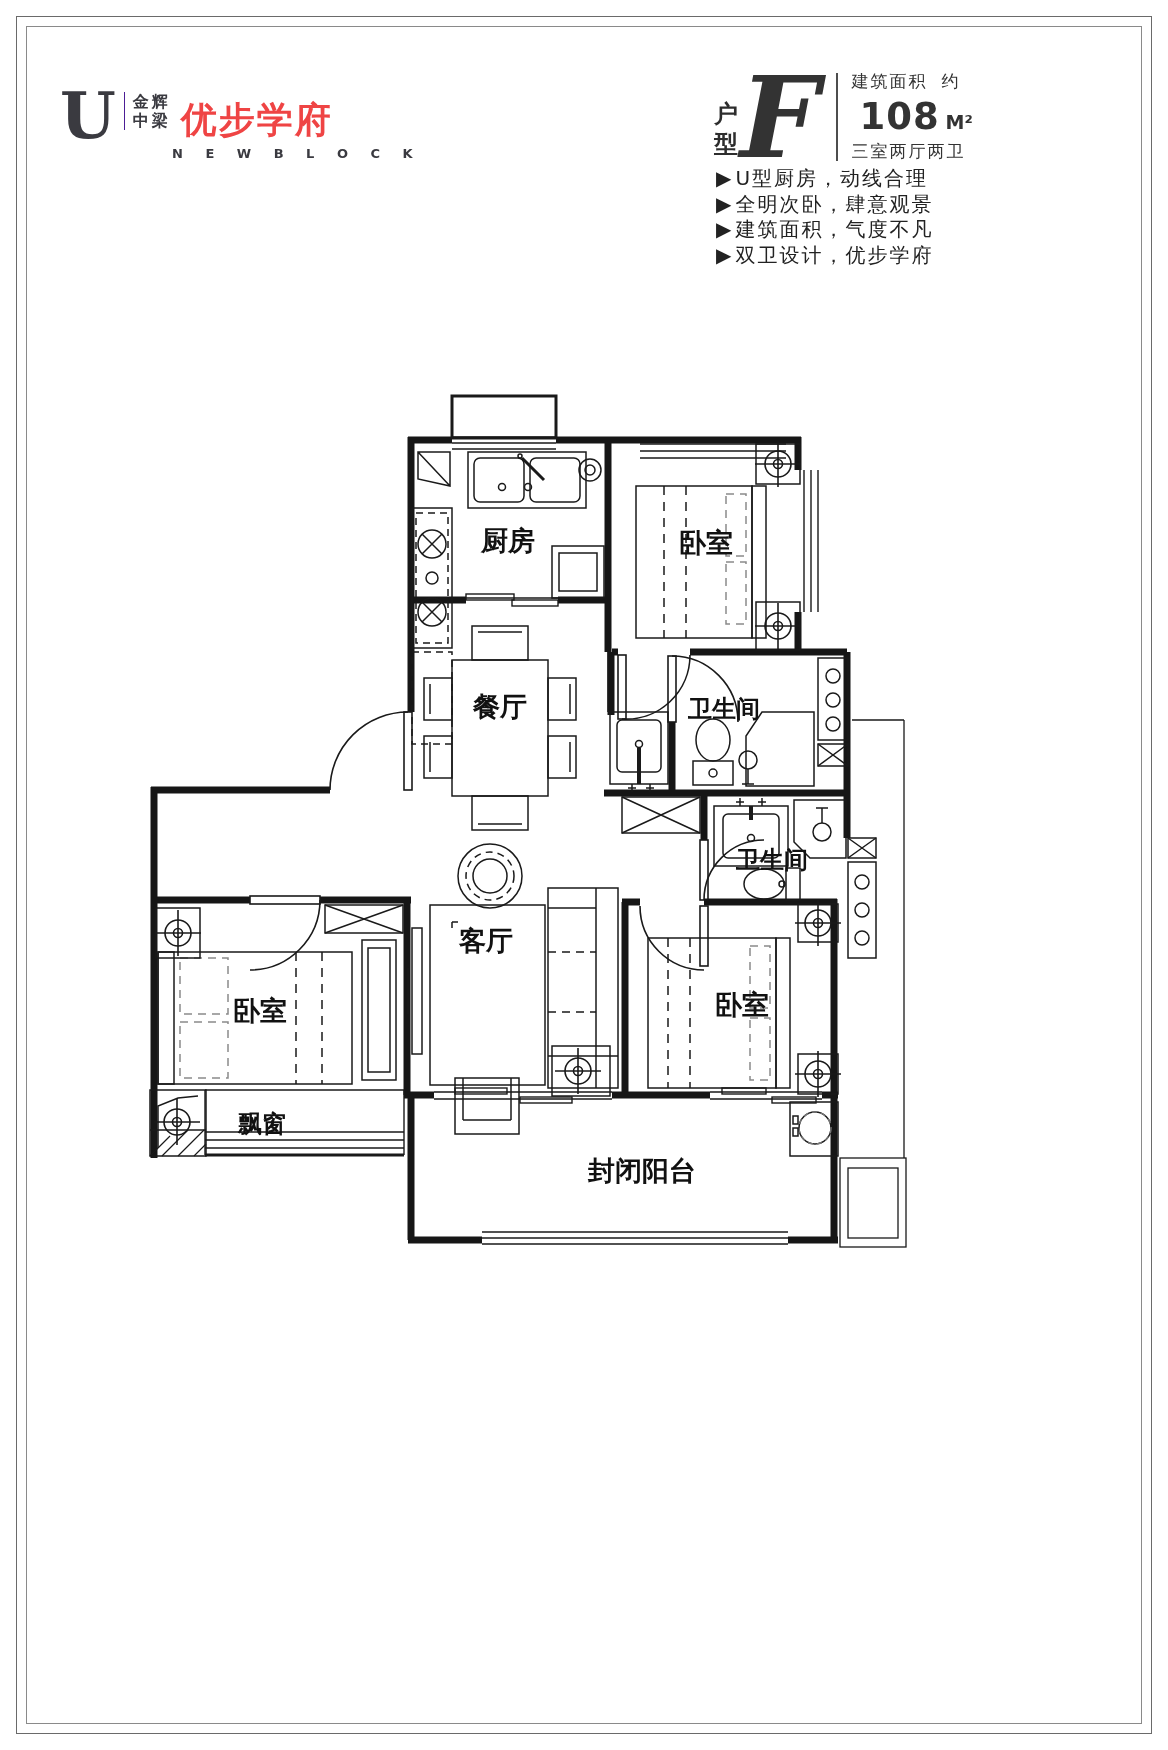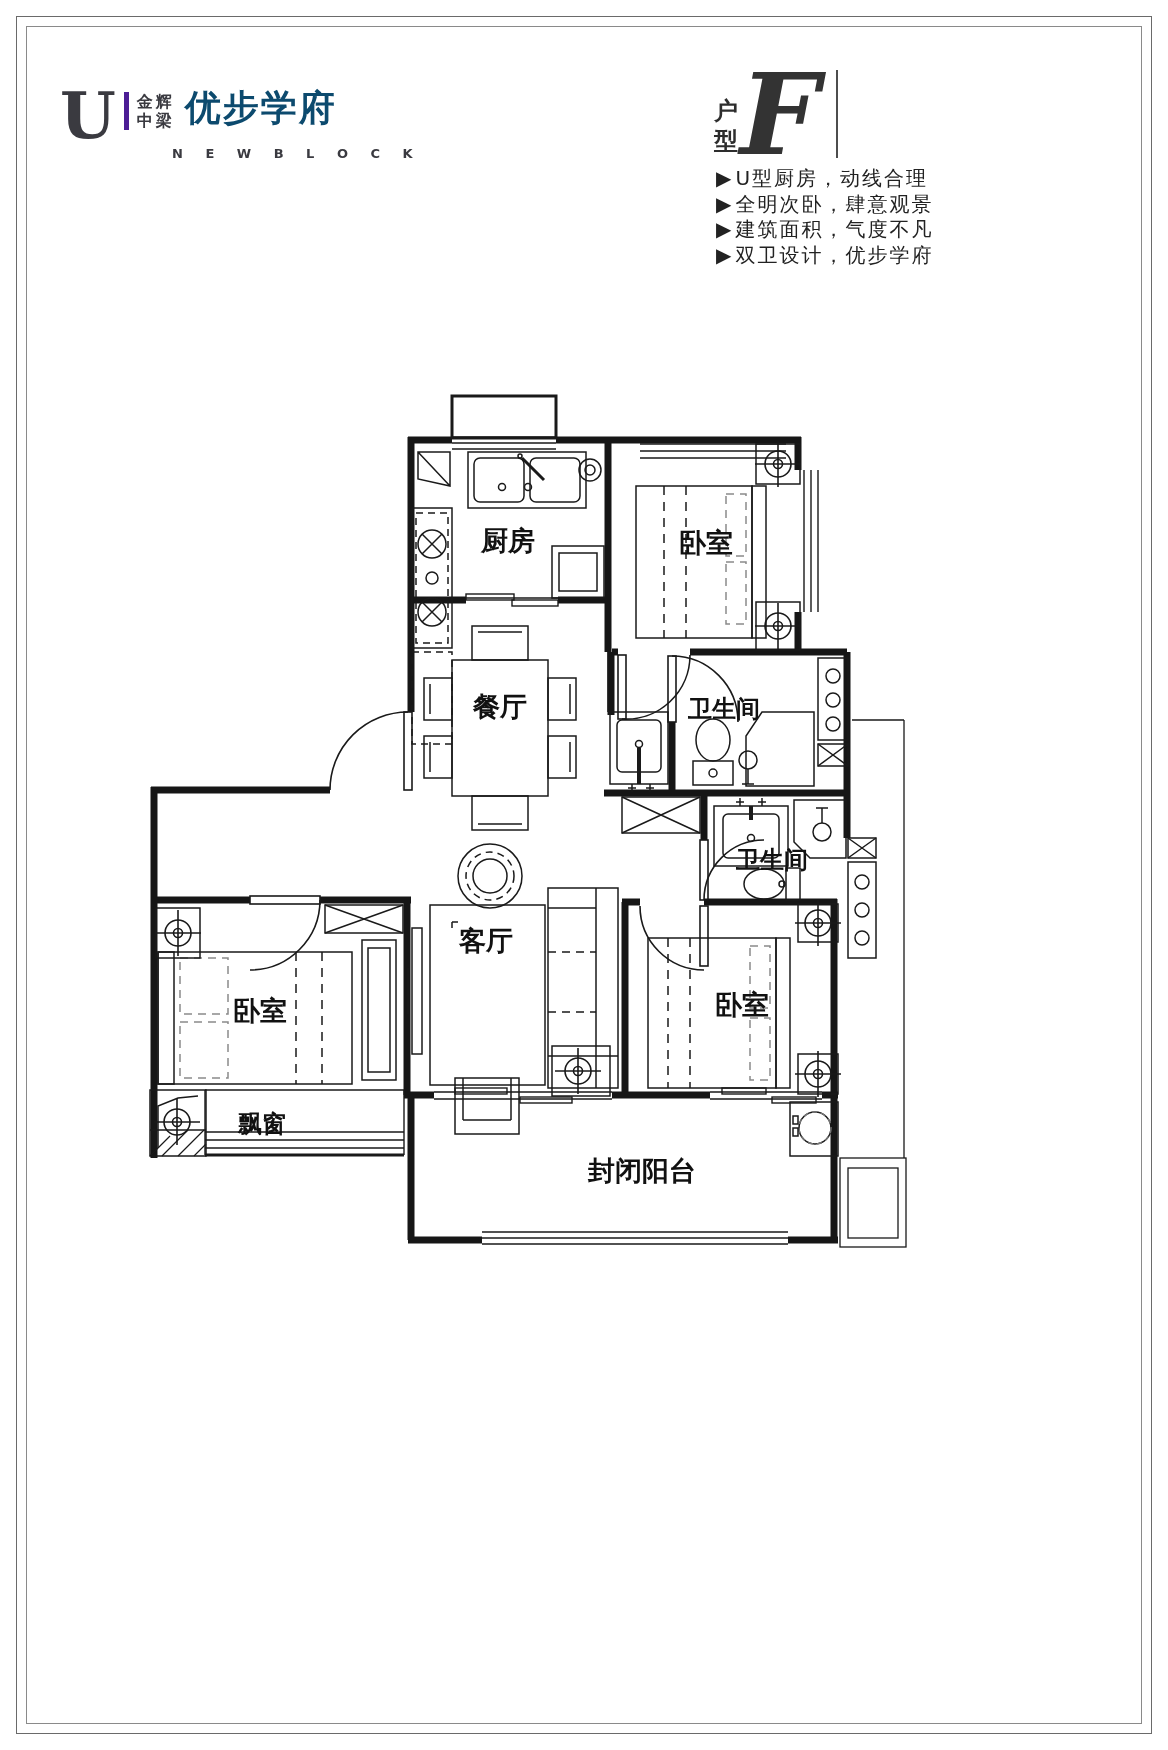--- a/index.html
+++ b/index.html
@@ -2,23 +2,23 @@
 <html><head>
 <meta charset="utf-8">
 <style>
   html,body{margin:0;padding:0;background:#fff;}
   body{width:1168px;height:1750px;position:relative;font-family:"DejaVu Sans","Liberation Sans",sans-serif;color:#2a2a2a;}
   .frame-outer{position:absolute;left:16px;top:16px;width:1134px;height:1716px;border:1px solid #6a6a6a;}
   .frame-inner{position:absolute;left:26px;top:26px;width:1114px;height:1696px;border:1px solid #8a8a8a;}
   
   .logo{position:absolute;left:60px;top:84px;display:flex;align-items:flex-start;}
   .logo-u{font-family:"DejaVu Serif","Liberation Serif",serif;font-size:64px;line-height:64px;font-weight:700;color:#3a3a40;}
-  .logo-mid{display:flex;flex-direction:column;justify-content:center;margin:8px 10px 0 8px;border-left:5px solid #4c1d95;padding-left:8px;}
+  .logo-mid{display:flex;flex-direction:column;justify-content:center;margin:8px 10px 0 8px;border-left:1px solid #4c1d95;padding-left:8px;}
   .logo-mid span{font-size:16px;line-height:19px;letter-spacing:3px;font-weight:700;color:#3a3a40;}
-  .logo-name{font-size:36px;font-weight:800;letter-spacing:2px;color:#0c4a6e;margin-top:0;}
+  .logo-name{font-size:36px;font-weight:800;letter-spacing:2px;color:#ef4444;margin-top:12px;}
   .logo-sub{position:absolute;left:112px;top:62px;font-size:13px;letter-spacing:9px;color:#3a3a40;font-weight:600;white-space:nowrap;text-align:center;}
   
   .unit{position:absolute;left:714px;top:70px;display:flex;align-items:flex-end;}
   .unit-type{display:flex;flex-direction:column;font-size:24px;font-weight:700;line-height:30px;color:#2d2d2d;margin-bottom:4px;}
   .unit-letter{font-family:"DejaVu Serif","Liberation Serif",serif;font-style:italic;font-size:112px;line-height:90px;font-weight:700;color:#333;margin:0 14px 0 2px;}
   .unit-div{width:2px;height:88px;background:#4d4d4d;margin:0 14px 2px 2px;}
   .unit-info{display:flex;flex-direction:column;margin-bottom:0;}
   .unit-info .row1{font-size:17px;letter-spacing:2px;color:#333;}
   .row1 .approx{margin-left:14px;}
   .unit-info .row2{font-size:18px;color:#333;margin:2px 0 2px 8px;}
@@ -49,20 +49,25 @@
   <span class="logo-name">优步学府</span>
 </div>
 
 <div class="unit">
   <span class="unit-type">
     <span>户</span>
     <span>型</span>
   </span>
   <span class="unit-letter">F</span>
   <span class="unit-div"></span>
+  <span class="unit-info">
+    <span class="row1"><span>建筑面积</span><span class="approx">约</span></span>
+    <span class="row2"><span class="num">108</span> <span class="u">M²</span></span>
+    <span class="row3">三室两厅两卫</span>
+  </span>
 </div>
 
 <div class="features">
   <div class="feature">
       <span class="blt">▶</span>
       <span>U型厨房，动线合理</span>
     </div>
   <div class="feature">
       <span class="blt">▶</span>
       <span>全明次卧，肆意观景</span>

